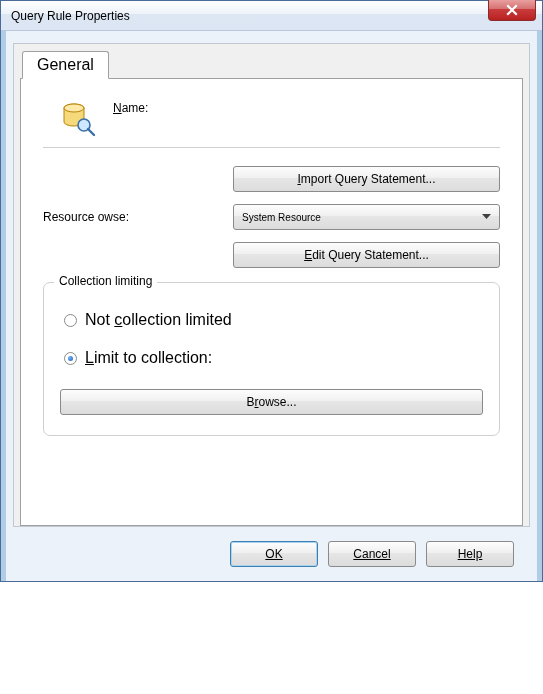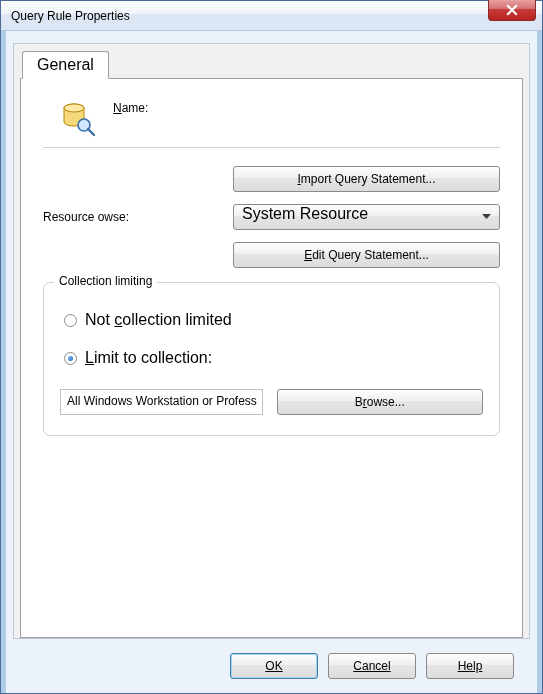--- a/index.html
+++ b/index.html
@@ -8,21 +8,21 @@
       padding: 0;
       font-family: "Segoe UI", Tahoma, sans-serif;
       font-size: 12px;
       background: #fff;
       width: 543px;
       height: 694px;
       overflow: hidden;
     }
     .window {
       width: 543px;
-      height: 694px;
+      height: 582px;
       background: linear-gradient(to bottom, #f0f4fa 0%, #e8edf5 100%);
       border: 1px solid #4a6a9a;
       display: flex;
       flex-direction: column;
       position: relative;
     }
     .titlebar {
       height: 30px;
       background: linear-gradient(to bottom, #fdfefe 0%, #eef3fa 45%, #dde7f4 46%, #dbe5f3 100%);
       border-bottom: 1px solid #b9c7de;
@@ -139,23 +139,24 @@
       justify-content: center;
       padding: 0 8px;
     }
     .combo {
       flex: 1;
       height: 26px;
       border: 1px solid #8a8a8a;
       border-radius: 3px;
       background: linear-gradient(to bottom, #fdfdfd 0%, #f0f0f0 45%, #e6e6e6 46%, #dcdcdc 100%);
       display: flex;
+      align-items: center;
       padding: 0 4px 0 8px;
       position: relative;
-      font-size: 16px;
+      font-size: 10px;
     }
     .combo-text { flex: 1; }
     .combo-arrow {
       width: 18px;
       display: flex;
       align-items: center;
       justify-content: center;
     }
     .fieldset {
       border: 1px solid #d0d0d0;
@@ -315,21 +316,20 @@
           </div>
 
           <div class="radio-row">
             <span class="radio checked"></span>
             <span>
               <span></span><span class="u-letter">L</span><span>imit to collection:</span>
             </span>
           </div>
 
           <div class="limit-row">
-            <div class="readonly-box">All Windows Workstation or Profess</div>
             <button class="wbutton browse-btn">
               <span>B</span>
                 <span class="u-letter">r</span>
                 <span>owse...</span>
             </button>
           </div>
         </div>
 
       </div>
     </div>

